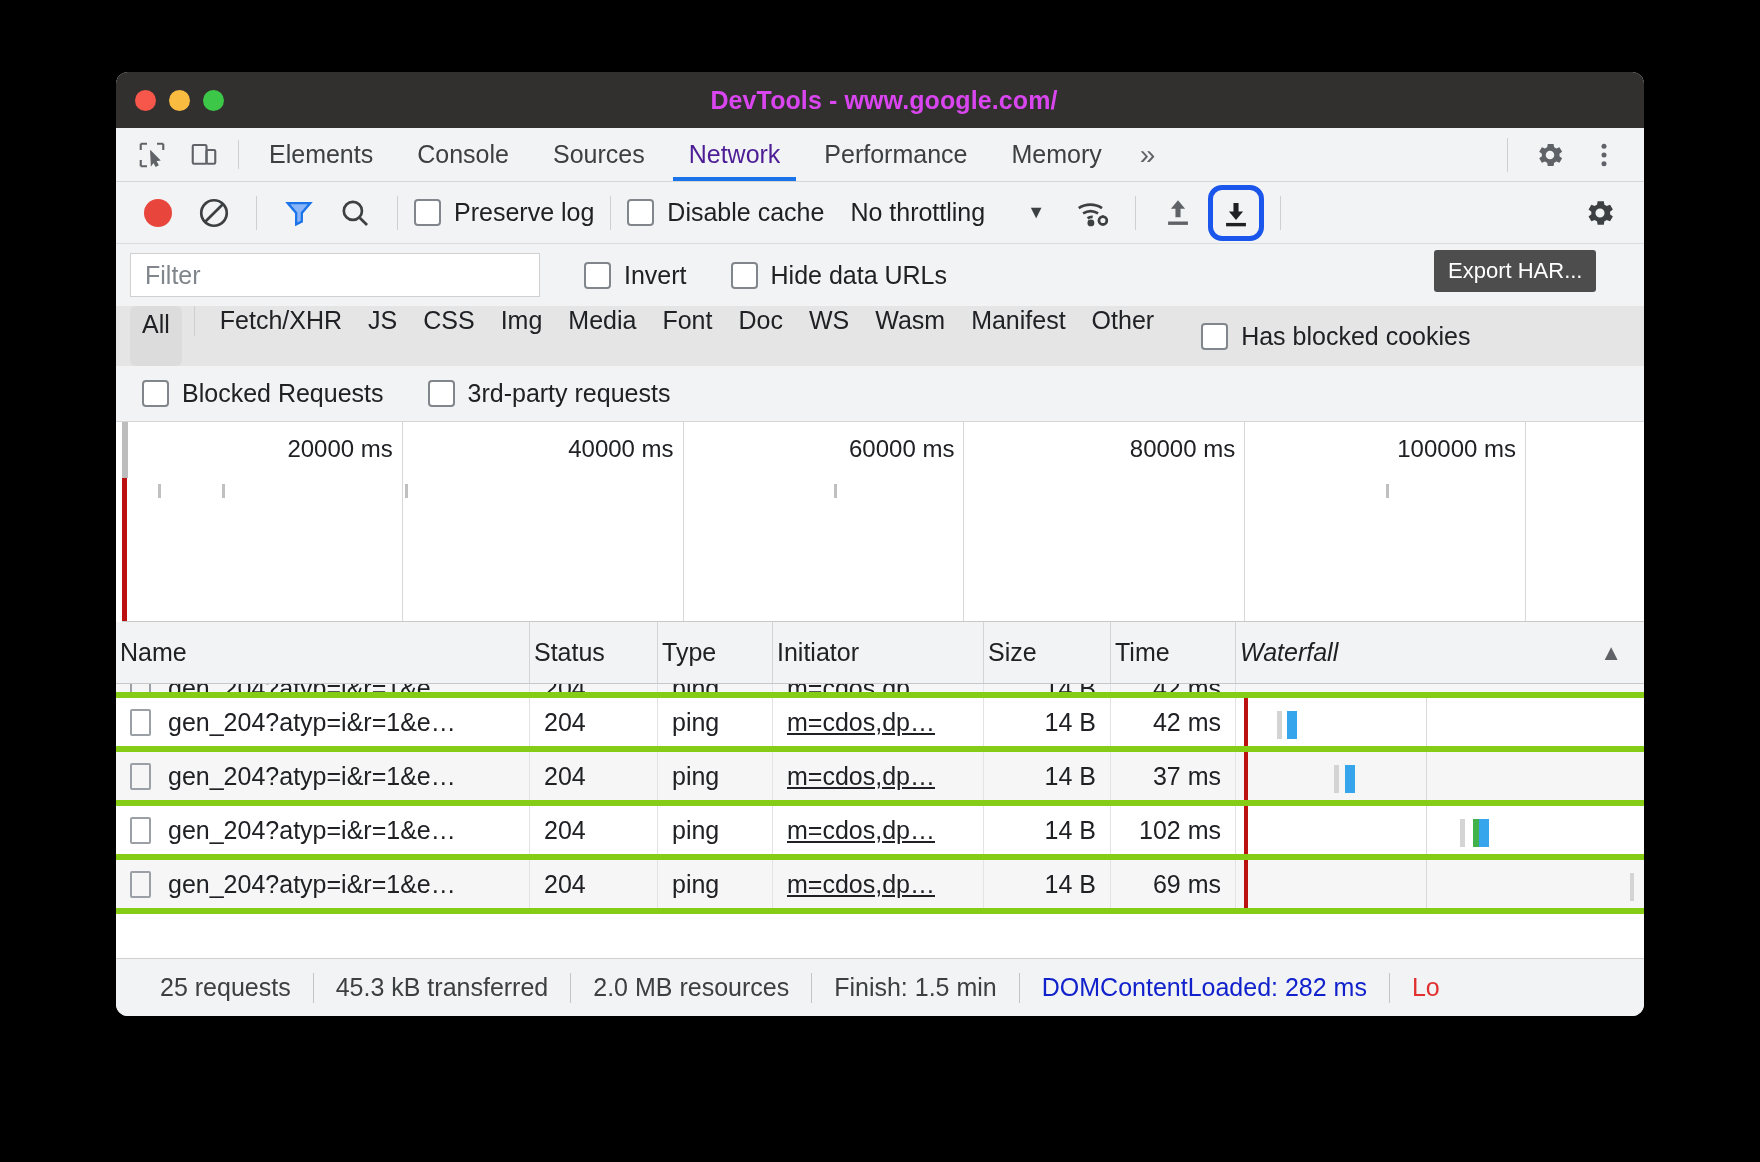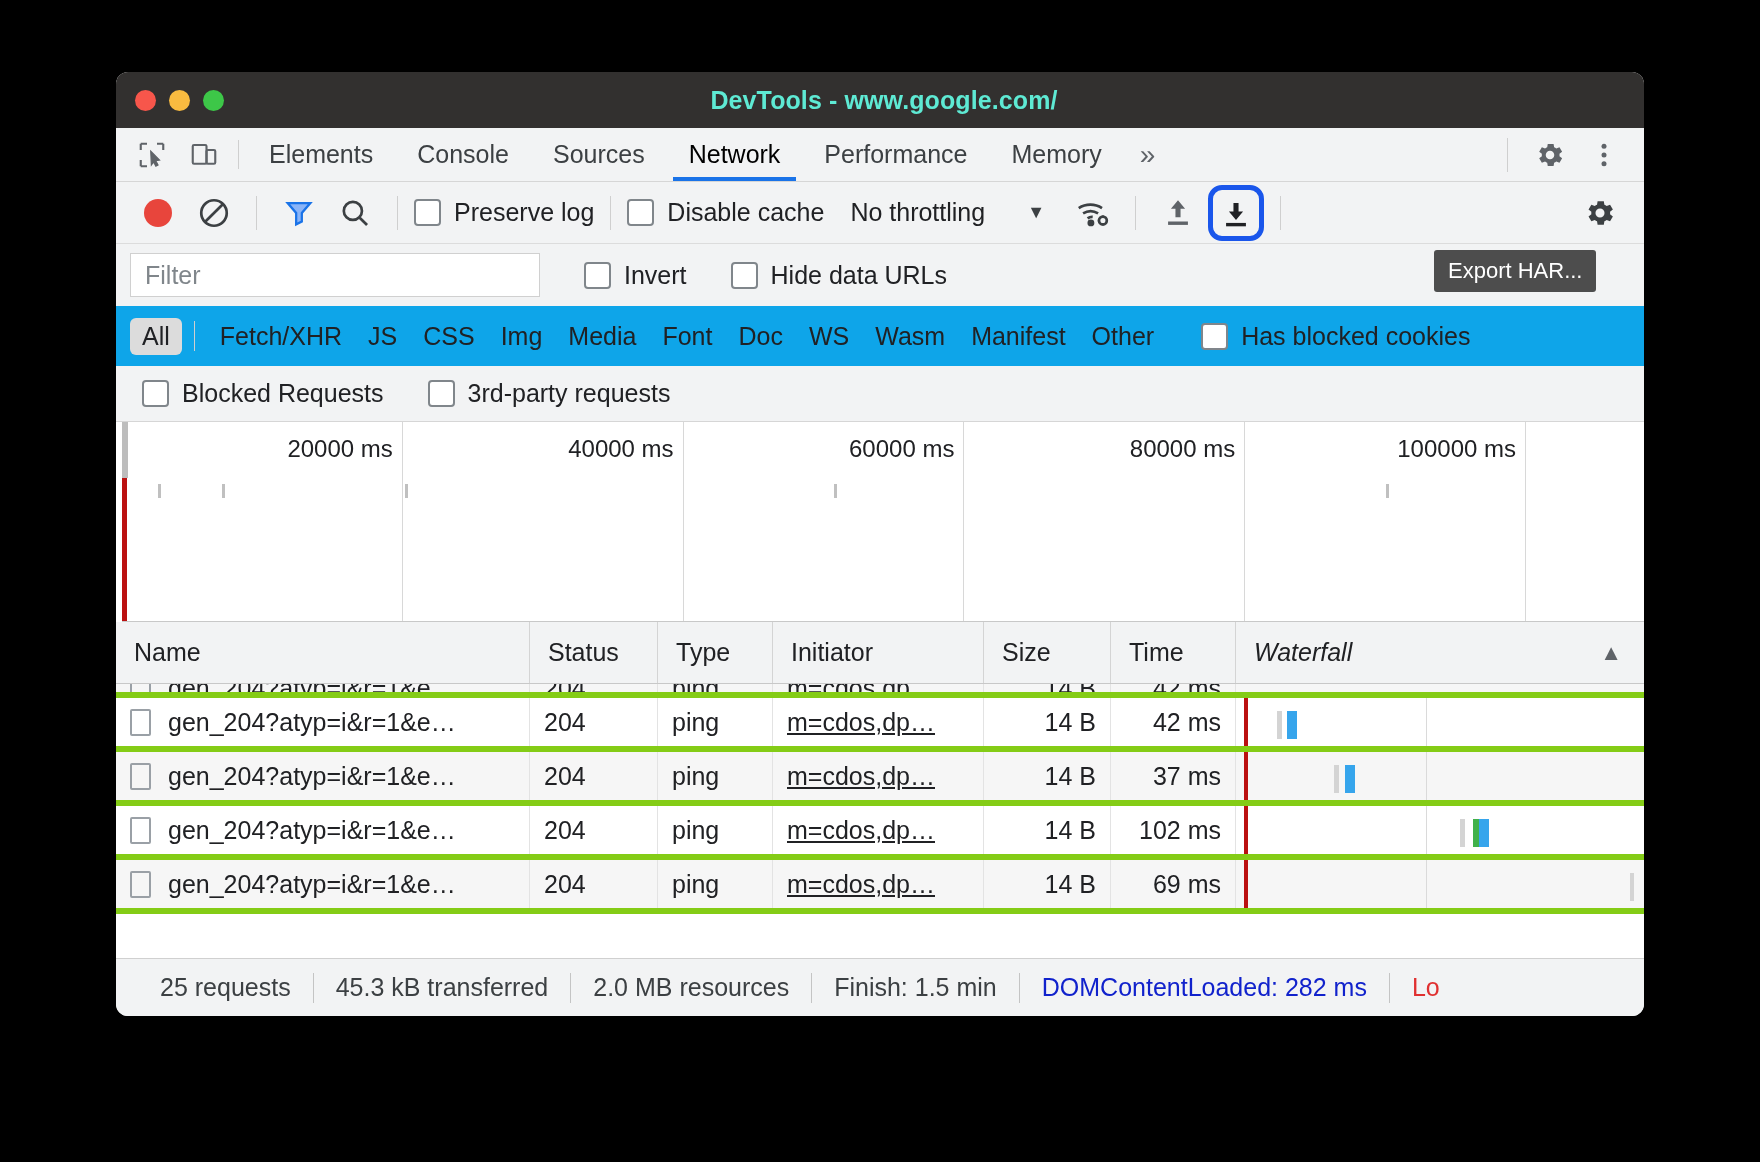--- a/index.html
+++ b/index.html
@@ -40,21 +40,21 @@
     padding-left: 19px;
   }
   .light { width: 21px; height: 21px; border-radius: 50%; }
   .light.red    { background: #f7564b; }
   .light.yellow { background: #f9bb40; }
   .light.green  { background: #3dc748; }
   #window-title {
     position: absolute;
     left: 8px; right: 0;
     text-align: center;
-    color: #5eead4;
+    color: #d946ef;
     font-size: 25px;
     font-weight: bold;
     letter-spacing: 0.1px;
   }
 
   
   #tabbar {
     height: 54px;
     background: #f2f3f4;
     border-bottom: 1px solid #d6d6d6;
@@ -71,21 +71,21 @@
   .tb-sep { width: 1px; background: #cfcfcf; margin: 12px 8px; }
   #tab-list { display: flex; align-items: stretch; }
   .tab {
     display: flex; align-items: center;
     padding: 0 22px;
     font-size: 25px;
     color: #3c4043;
     position: relative;
     white-space: nowrap;
   }
-  .tab.active { color: #000000; font-weight: normal; }
+  .tab.active { color: #4c1d95; font-weight: normal; }
   .tab.active::after {
     content: "";
     position: absolute;
     left: 6px; right: 6px; bottom: 0;
     height: 4px;
     background: #1a73e8;
   }
   .tab.chevrons { font-size: 28px; color: #5f6368; padding: 0 16px; }
   #tabbar-right {
     margin-left: auto;
@@ -170,23 +170,22 @@
     align-items: center;
     padding-left: 14px;
     font-size: 25px;
     color: #80868b;
   }
   #filter-row .cb-wrap { margin-left: 44px; }
 
   
   #type-row {
     height: 60px;
-    background: #0ea5e9;
-    display: flex;
-    align-items: center;
+    background: #e5e5e5;
+    display: flex;
     padding-left: 14px;
     font-size: 25px;
     color: #202124;
   }
   .type-pill { padding: 4px 12px; border-radius: 6px; white-space: nowrap; }
   .type-pill.active { background: #dcdcdc; }
   .type-sep { width: 1px; height: 30px; background: #cfcfcf; margin: 0 12px; }
   #type-row .type-item { padding: 0 13px; white-space: nowrap; }
   #type-row .cb-wrap { margin-left: 34px; }
 
@@ -252,21 +251,21 @@
     border-bottom: 1px solid #c8c8c8;
     display: flex;
     align-items: center;
     font-size: 25px;
     color: #202124;
   }
   .th {
     height: 100%;
     display: flex;
     align-items: center;
-    padding-left: 18px;
+    padding-left: 4px;
     border-right: 1px solid #d4d4d4;
     position: relative;
   }
   .th.waterfall { border-right: none; flex: 1; font-style: italic; }
   .sort-arrow {
     position: absolute;
     right: 22px;
     font-size: 22px;
     color: #5f6368;
   }

